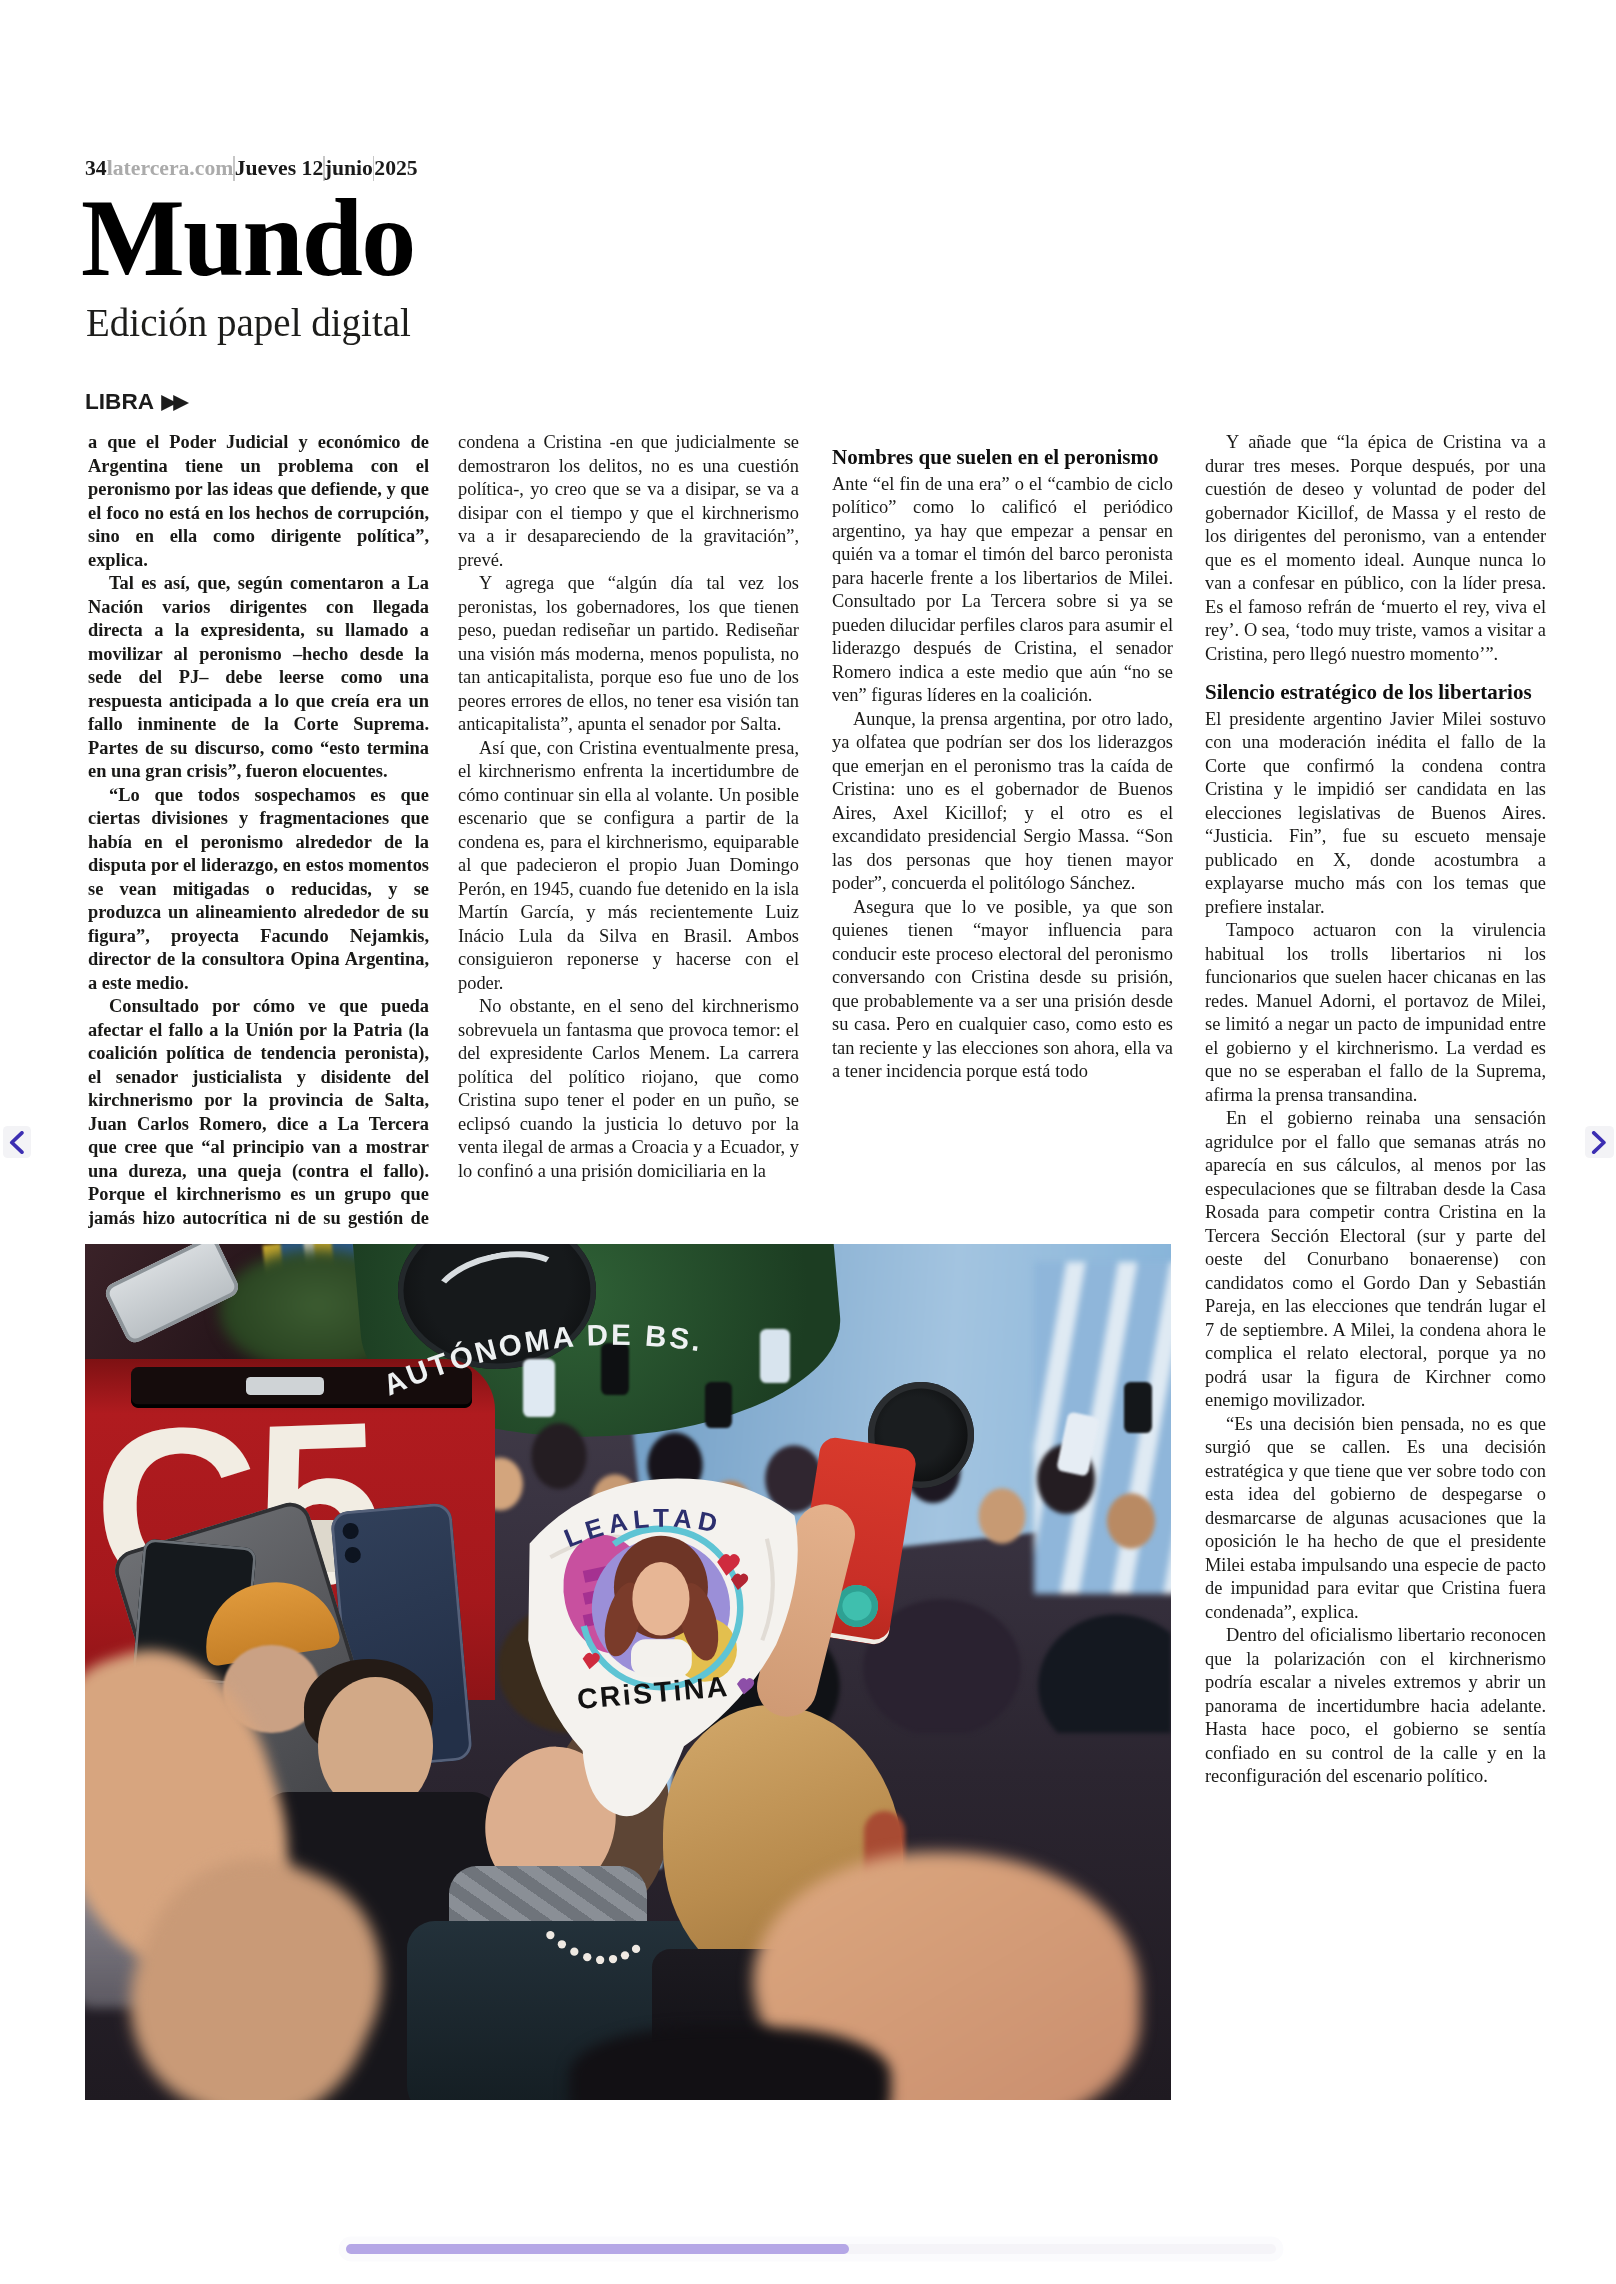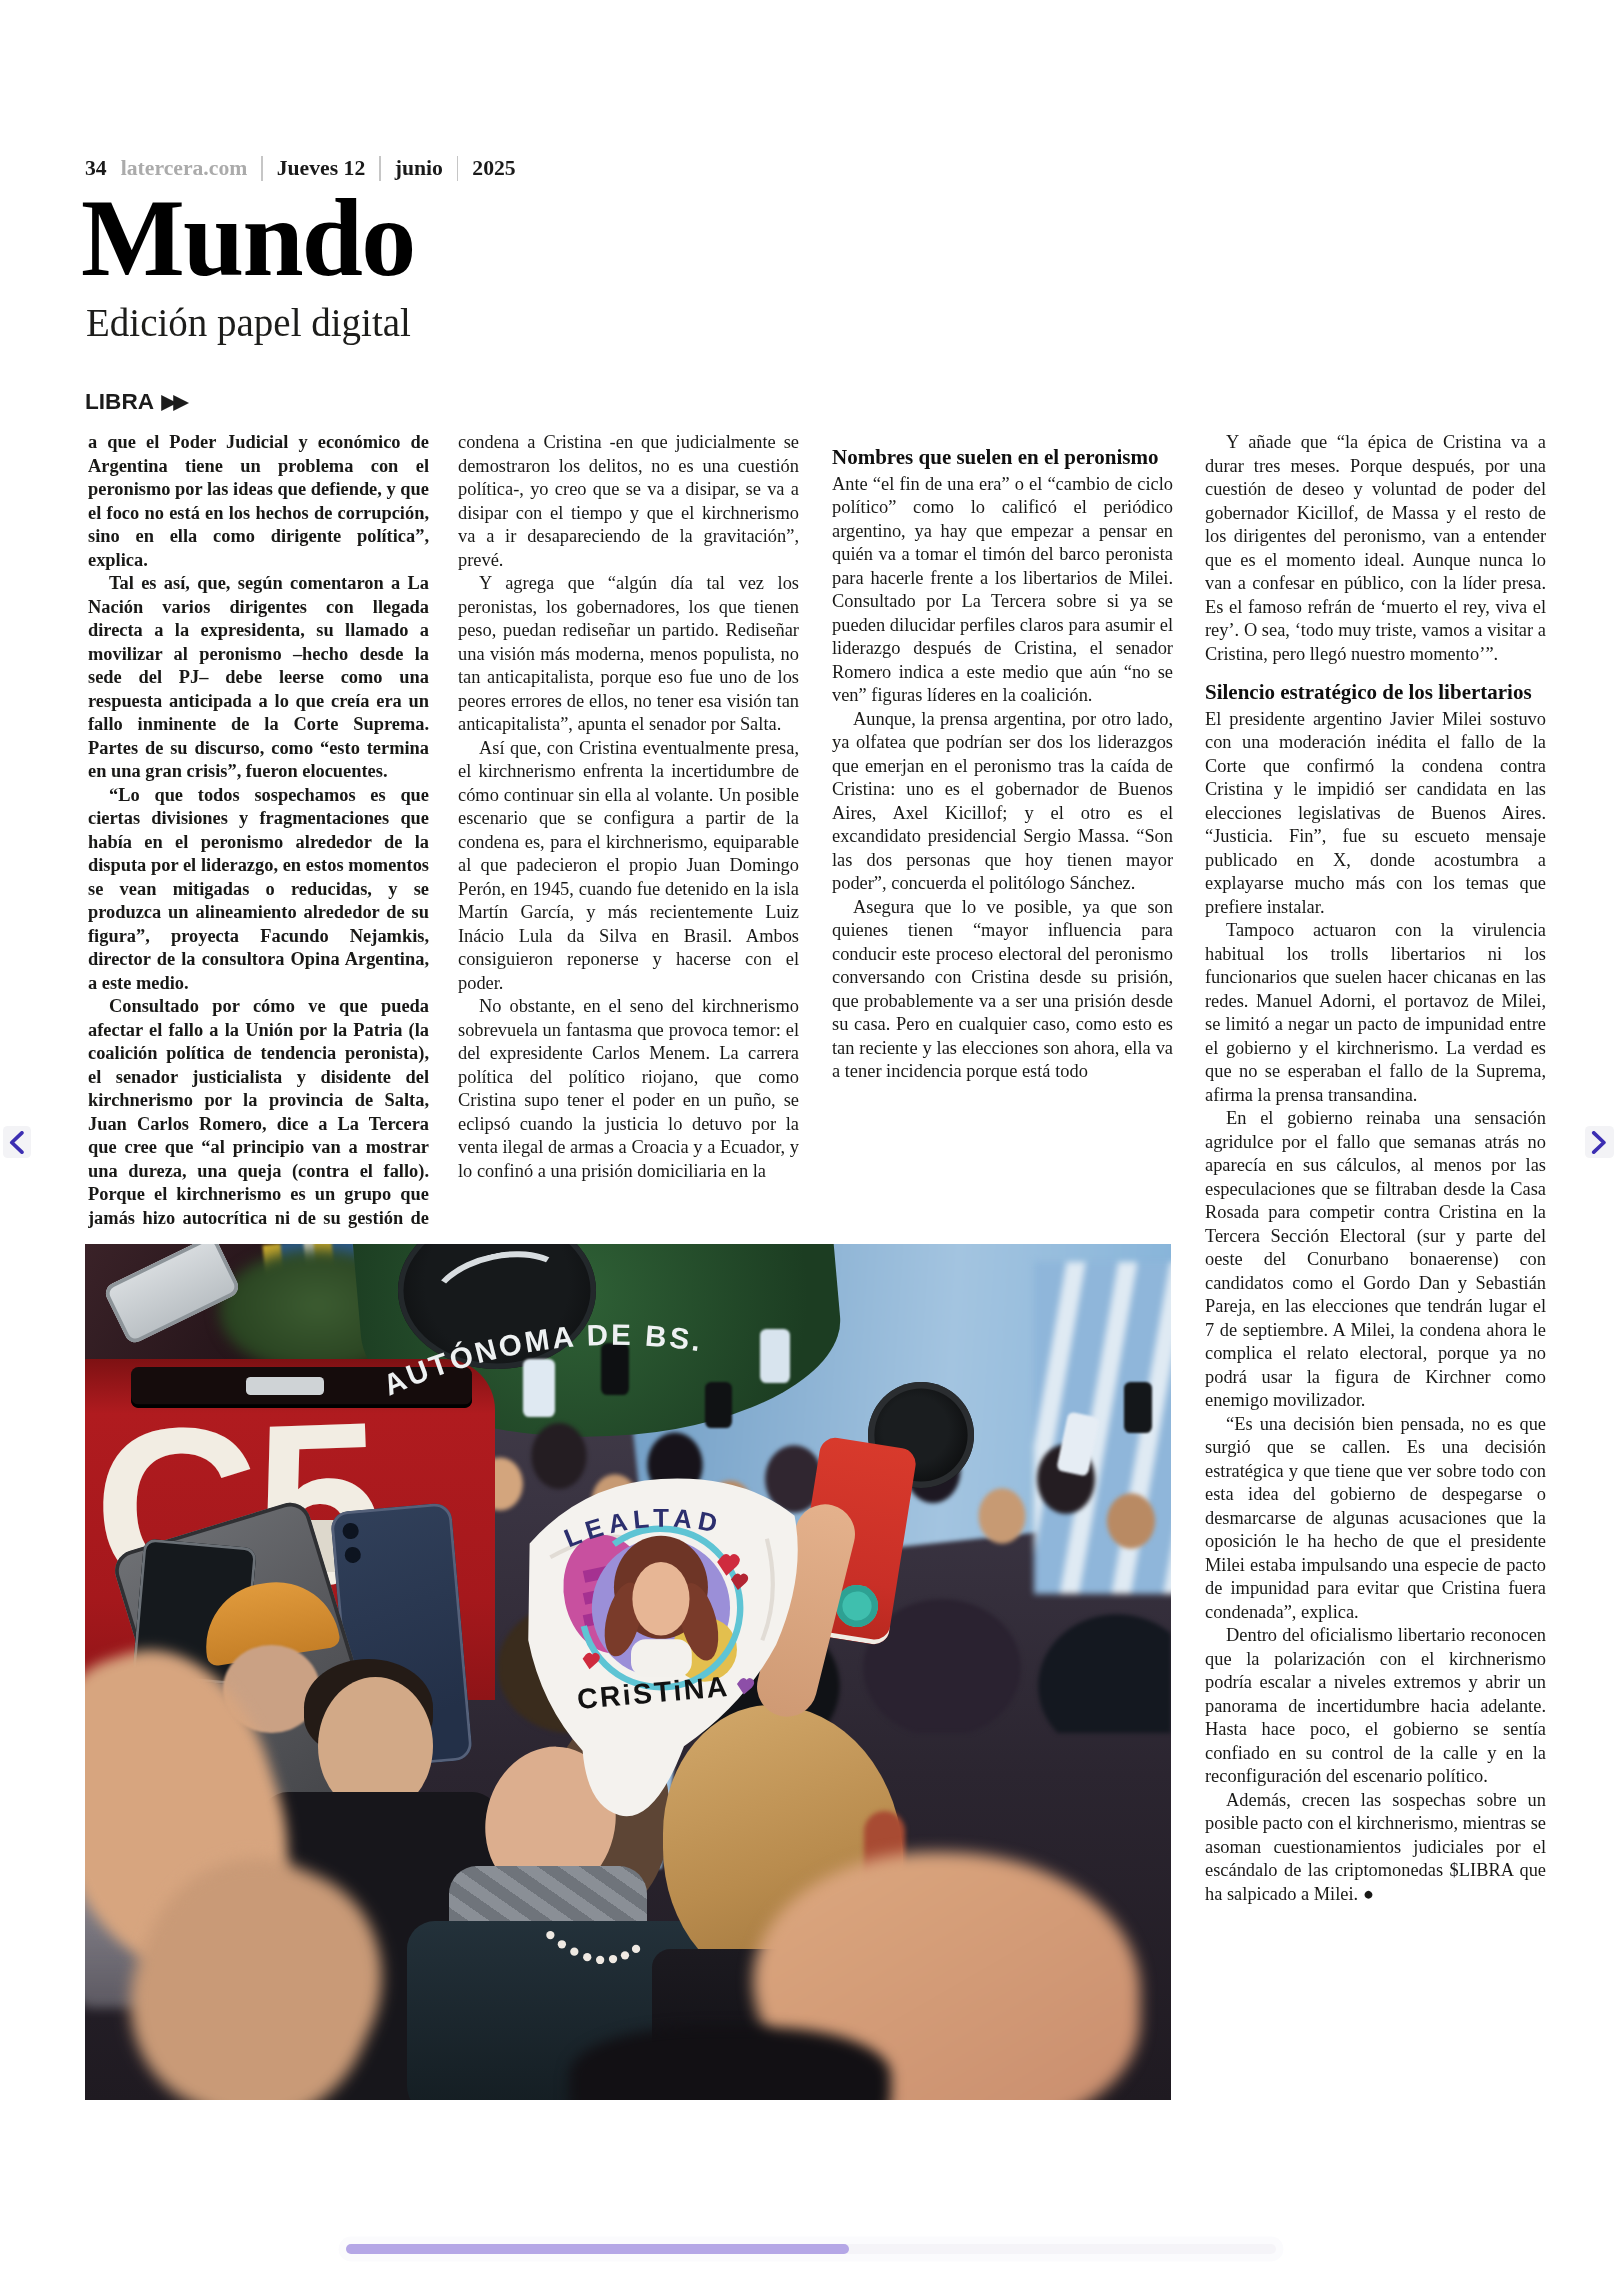--- a/index.html
+++ b/index.html
@@ -1,20 +1,20 @@
 <!DOCTYPE html>
 <html lang="es" style="font-size:7.4px"><head>
 <meta charset="utf-8">
 <style>
   html,body{margin:0;padding:0;background:#ffffff;}
   .page{position:relative;width:1616px;height:2284px;background:#ffffff;overflow:hidden;
         font-family:"Liberation Serif",serif;color:#1b1a18;}
 
   
-  .meta{position:absolute;left:85px;top:156px;display:flex;align-items:center;gap:14px;
+  .meta{position:absolute;left:85px;top:156px;display:flex;align-items:center;gap:0;
         font-weight:bold;font-size:21.7px;color:#1a1a1a;}
   .meta .site{color:#ababab;}
   .meta .sep{width:1.4px;height:25px;background:#c6c6c6;}
   .section-title{position:absolute;left:81px;top:183px;font-size:110px;font-weight:bold;
         color:#000000;letter-spacing:-1.8px;line-height:1.0;}
   .section-sub{position:absolute;left:86px;top:300px;font-size:39px;color:#1d1d1b;letter-spacing:0;}
 
   .sigue{position:absolute;left:85px;top:389px;display:flex;align-items:center;gap:7.4px;
          font-family:"Liberation Sans",sans-serif;font-weight:bold;font-size:22.6px;color:#1c1c1c;}
   .sigue .arrows{font-size:19.3px;letter-spacing:-2.8px;transform:translateY(-0.9px);}
@@ -208,21 +208,20 @@
       <p class="indent">Asegura que lo ve posible, ya que son quienes tienen “mayor influencia para conducir este proceso electoral del peronismo conversando con Cristina desde su prisión, que probablemente va a ser una prisión desde su casa. Pero en cualquier caso, como esto es tan reciente y las elecciones son ahora, ella va a tener incidencia porque está todo</p>
     </div>
   <div class="col" id="col-3">
       <p class="indent">Y añade que “la épica de Cristina va a durar tres meses. Porque después, por una cuestión de deseo y voluntad de poder del gobernador Kicillof, de Massa y el resto de los dirigentes del peronismo, van a entender que es el momento ideal. Aunque nunca lo van a confesar en público, con la líder presa. Es el famoso refrán de ‘muerto el rey, viva el rey’. O sea, ‘todo muy triste, vamos a visitar a Cristina, pero llegó nuestro momento’”.</p>
       <h3 class="subhead">Silencio estratégico de los libertarios</h3>
       <p class="">El presidente argentino Javier Milei sostuvo con una moderación inédita el fallo de la Corte que confirmó la condena contra Cristina y le impidió ser candidata en las elecciones legislativas de Buenos Aires. “Justicia. Fin”, fue su escueto mensaje publicado en X, donde acostumbra a explayarse mucho más con los temas que prefiere instalar.</p>
       <p class="indent">Tampoco actuaron con la virulencia habitual los trolls libertarios ni los funcionarios que suelen hacer chicanas en las redes. Manuel Adorni, el portavoz de Milei, se limitó a negar un pacto de impunidad entre el gobierno y el kirchnerismo. La verdad es que no se esperaban el fallo de la Suprema, afirma la prensa transandina.</p>
       <p class="indent">En el gobierno reinaba una sensación agridulce por el fallo que semanas atrás no aparecía en sus cálculos, al menos por las especulaciones que se filtraban desde la Casa Rosada para competir contra Cristina en la Tercera Sección Electoral (sur y parte del oeste del Conurbano bonaerense) con candidatos como el Gordo Dan y Sebastián Pareja, en las elecciones que tendrán lugar el 7 de septiembre. A Milei, la condena ahora le complica el relato electoral, porque ya no podrá usar la figura de Kirchner como enemigo movilizador.</p>
       <p class="indent">“Es una decisión bien pensada, no es que surgió que se callen. Es una decisión estratégica y que tiene que ver sobre todo con esta idea del gobierno de despegarse o desmarcarse de algunas acusaciones que la oposición le ha hecho de que el presidente Milei estaba impulsando una especie de pacto de impunidad para evitar que Cristina fuera condenada”, explica.</p>
       <p class="indent">Dentro del oficialismo libertario reconocen que la polarización con el kirchnerismo podría escalar a niveles extremos y abrir un panorama de incertidumbre hacia adelante. Hasta hace poco, el gobierno se sentía confiado en su control de la calle y en la reconfiguración del escenario político.</p>
-      <p class="indent">Además, crecen las sospechas sobre un posible pacto con el kirchnerismo, mientras se asoman cuestionamientos judiciales por el escándalo de las criptomonedas $LIBRA que ha salpicado a Milei. ●</p>
     </div>
 
   <div class="photo">
     <div class="ph ph-darkTL"></div>
     <div class="ph ph-miniflag"></div>
     <div class="ph ph-sky"></div>
     <div class="ph ph-sky2"></div>
     <div class="ph ph-foliage"></div>
     <div class="ph ph-greenflag"></div>
     <div class="ph ph-emblem"></div>

